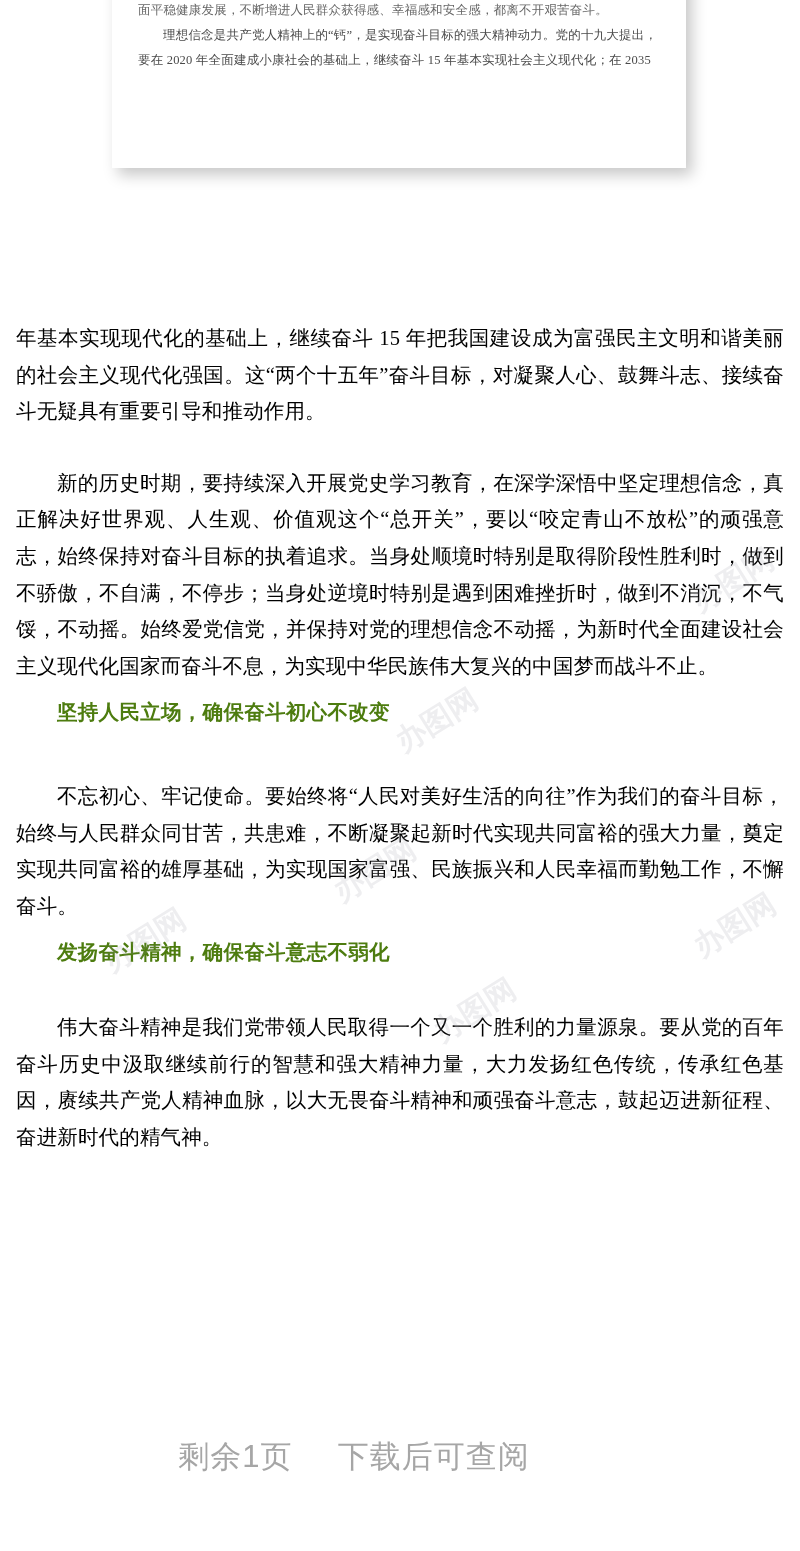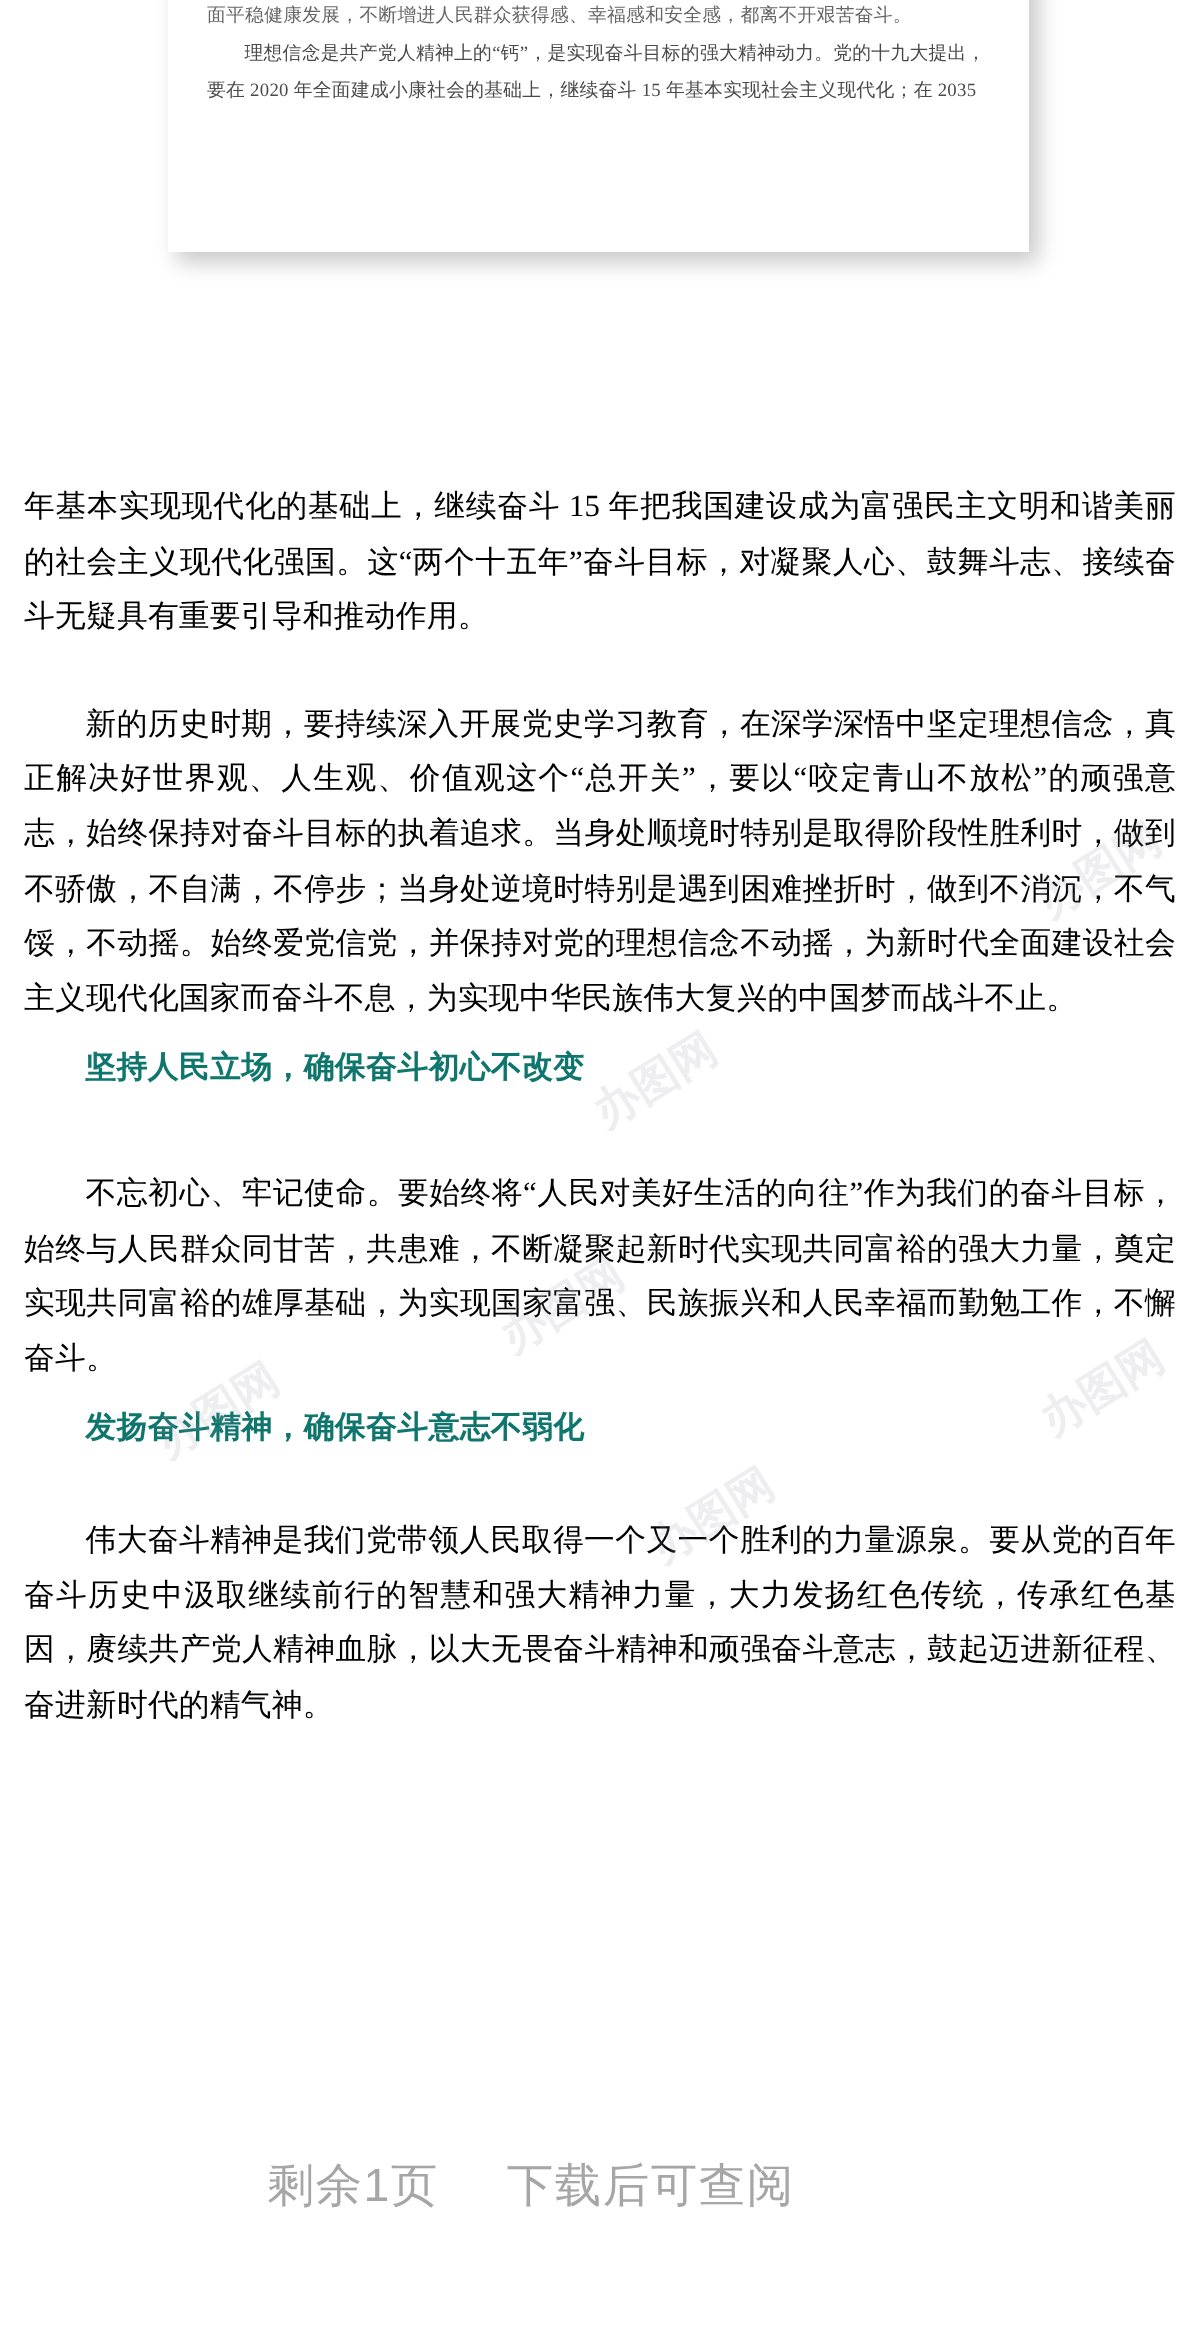--- a/index.html
+++ b/index.html
@@ -67,21 +67,21 @@
     letter-spacing: 0.15px;
   }
   .para.indent {
     text-indent: 2em;
     margin-top: 25px;
   }
   .heading {
     font-size: 20.5px;
     line-height: 36.6px;
     font-weight: bold;
-    color: #0f766e;
+    color: #4d7c0f;
     text-indent: 2em;
     margin: 10px 0 4px 0;
     letter-spacing: 0.3px;
   }
   .gap {
     height: 9px;
   }
 
   
   .wm {

